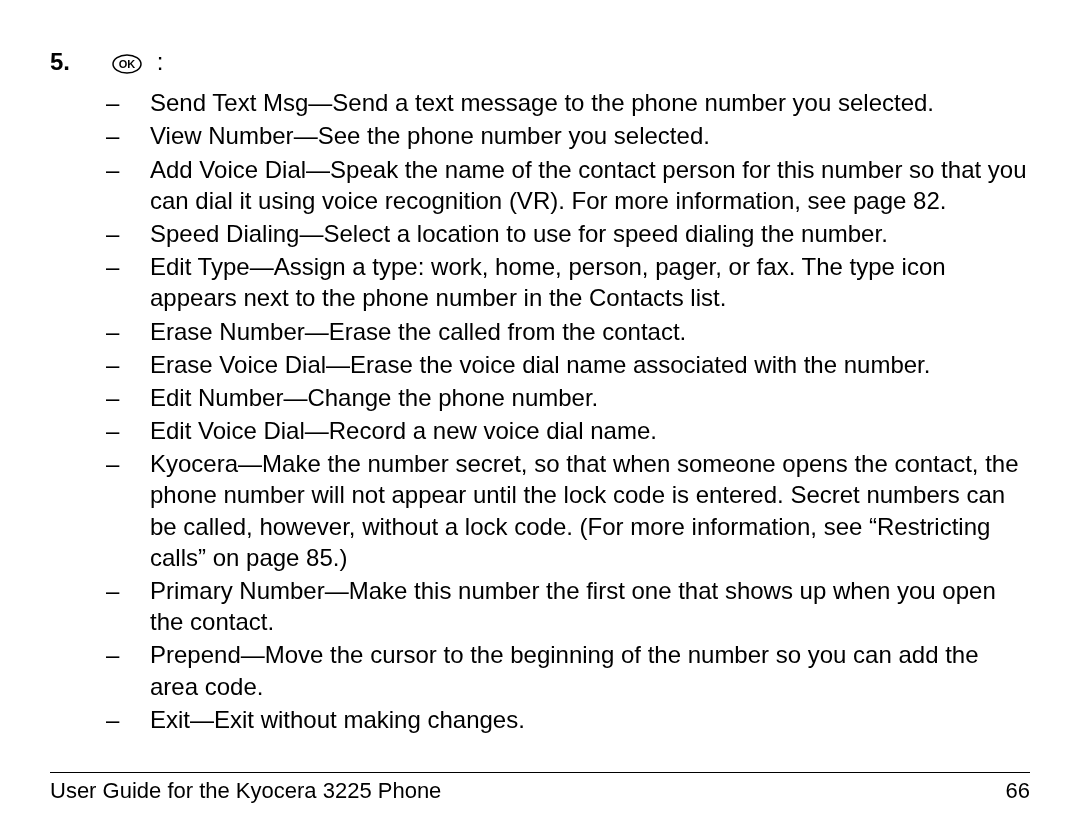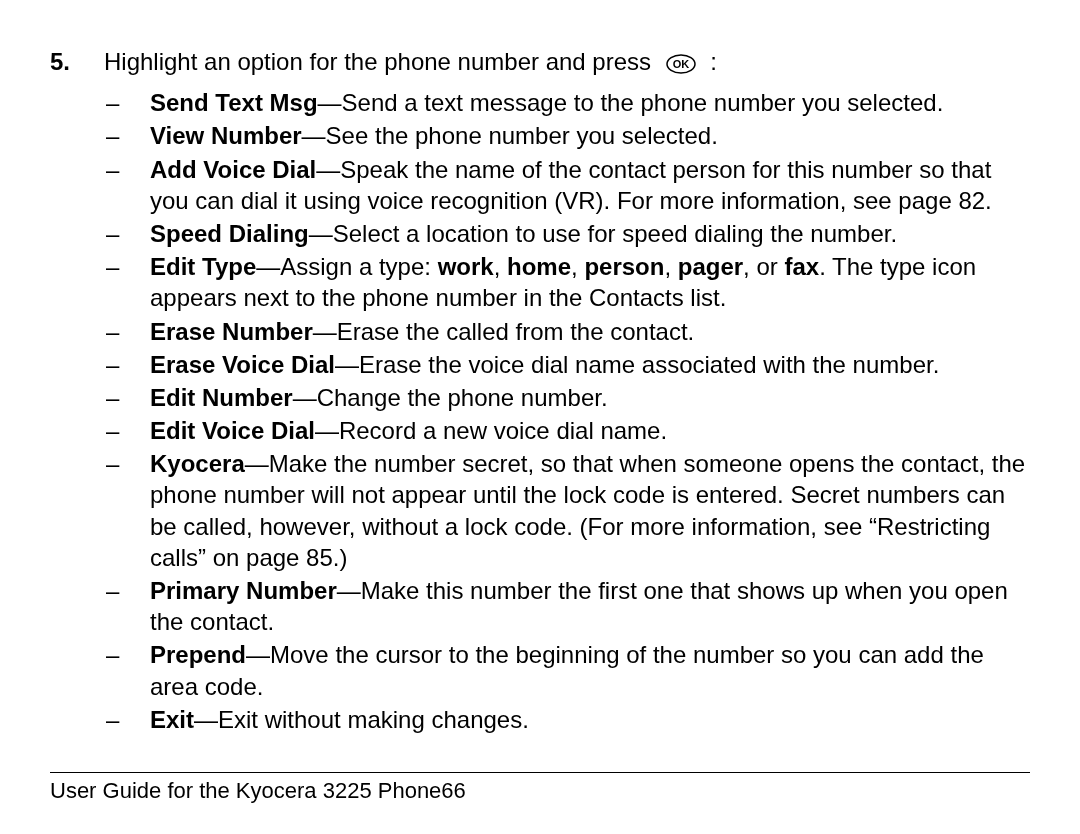--- a/index.html
+++ b/index.html
@@ -47,42 +47,42 @@
   }
   .dash {
     width: 44px;
     flex: 0 0 44px;
     text-align: left;
     padding-left: 2px;
   }
   .item-body {
     flex: 1;
   }
-  .bold { font-weight: bold; }
+  .bold { font-weight: normal; }
   .footer {
     position: absolute;
     left: 50px;
     right: 50px;
     bottom: 28px;
     border-top: 1px solid #000;
     padding-top: 4px;
     font-size: 22px;
     display: flex;
-    justify-content: flex-start;
+    justify-content: space-between;
   }
 </style>
 </head>
 <body>
 
 <div class="page">
 
   <div class="step">
     <div class="step-num">5.</div>
     <div class="step-text">
-      <span>Highlight an option for the phone number and press </span><span class="ok-icon"><svg width="30" height="20" viewBox="0 0 30 20">
+      <span class="ok-icon"><svg width="30" height="20" viewBox="0 0 30 20">
             <ellipse cx="15" cy="10" rx="14" ry="9" fill="none" stroke="#000" stroke-width="1.5"></ellipse>
             <text x="15" y="14" text-anchor="middle" font-family="Arial" font-size="11" font-weight="bold" fill="#000">OK</text>
           </svg></span><span> :</span>
 
       <ul class="sublist">
         <li>
           <span class="dash">–</span>
           <span class="item-body">
             <span class="bold">Send Text Msg</span><span>—Send a text message to the phone number you selected.</span>
           </span>

